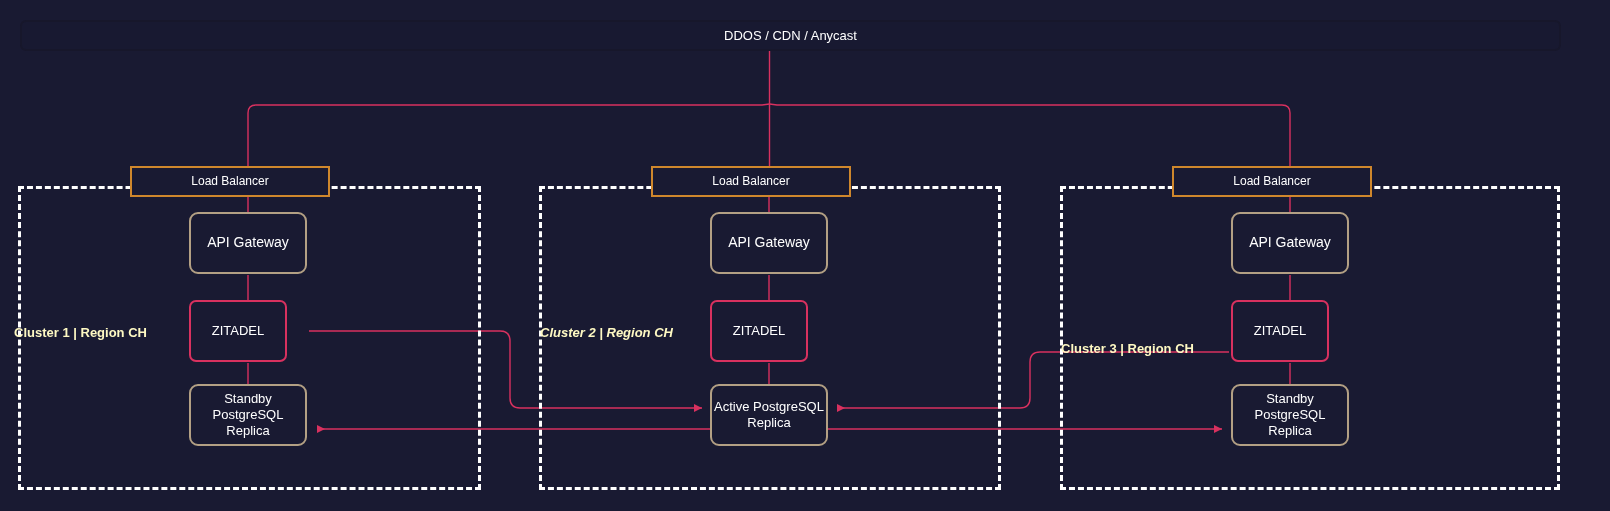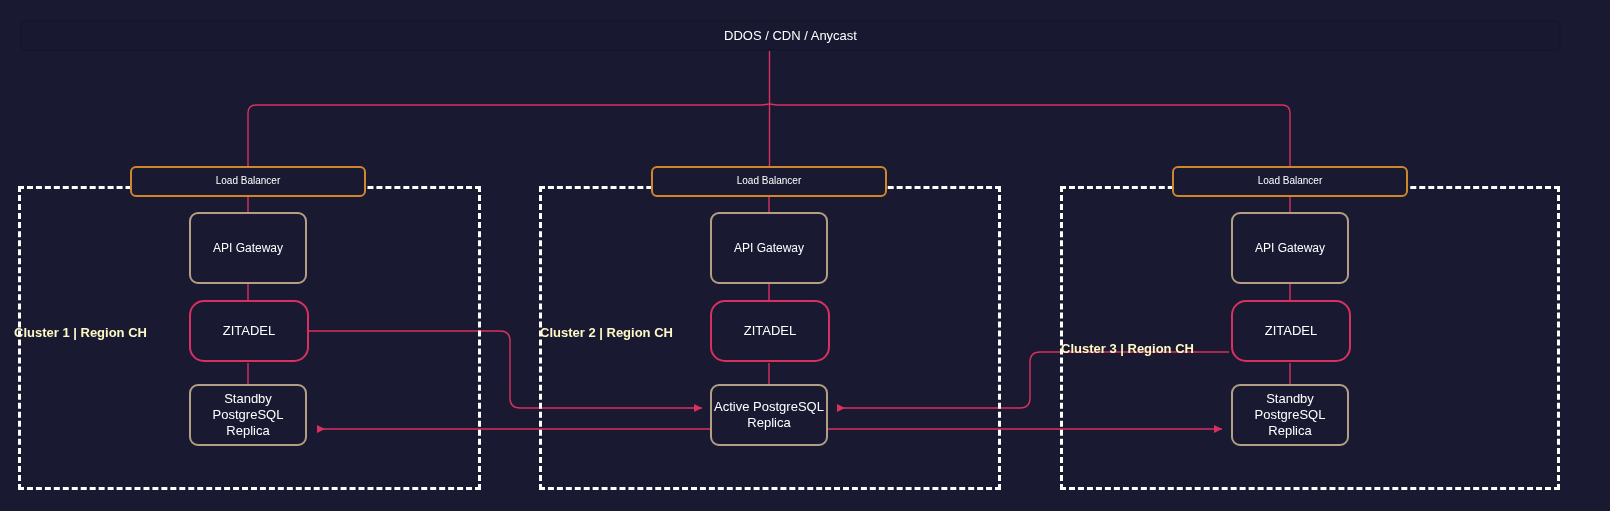--- a/index.html
+++ b/index.html
@@ -44,37 +44,37 @@
   .banner {
     left: 20px; top: 20px;
     width: 1541px; height: 31px;
     border: 2px solid #17172b;
     border-radius: 6px;
     font-size: 13px;
     background: #181931;
     text-align: center;
   }
   .lb {
-    width: 236px; height: 31px;
+    width: 200px; height: 31px;
     border: 2px solid #cf872c;
-    border-radius: 6px;
-    font-size: 10px;
+    border-radius: 0;
+    font-size: 12px;
     z-index: 5;
   }
   .apigw {
-    width: 118px; height: 72px;
+    width: 118px; height: 62px;
     border: 2px solid #b3a084;
     border-radius: 9px;
-    font-size: 12px;
+    font-size: 14px;
     z-index: 5;
   }
   .zitadel {
-    width: 120px; height: 62px;
+    width: 98px; height: 62px;
     border: 2px solid #d8315f;
-    border-radius: 15px;
+    border-radius: 7px;
     font-size: 13px;
     z-index: 5;
   }
   .pg {
     width: 118px; height: 62px;
     border: 2px solid #b3a084;
     border-radius: 9px;
     font-size: 13px;
     z-index: 5;
   }
@@ -137,21 +137,21 @@
 
       <path d="M828,429 L1222,429" marker-end="url(#arrowR)"></path>
     </g>
   </svg>
 
   <div class="cluster-box" style="left:18px; top:186px; width:463px; height:304px;"></div>
   <div class="cluster-box" style="left:539px; top:186px; width:462px; height:304px;"></div>
   <div class="cluster-box" style="left:1060px; top:186px; width:500px; height:304px;"></div>
 
   <div class="cluster-label" style="left:14px; top:325px;">Cluster 1 | Region CH</div>
-  <div class="cluster-label" style="left:540px; top:325px;">Cluster 2 | Region CH</div>
+  <div class="cluster-label" style="left:540px; top:325px;font-style:italic;">Cluster 2 | Region CH</div>
   <div class="cluster-label" style="left:1061px; top:325px;margin-top:16px;">Cluster 3 | Region CH</div>
 
   <div class="node banner">DDOS / CDN / Anycast</div>
 
   <div class="node lb" style="left:130px; top:166px;">Load Balancer</div>
   <div class="node apigw" style="left:189px; top:212px;">API Gateway</div>
   <div class="node zitadel" style="left:189px; top:300px;">ZITADEL</div>
   <div class="node pg" style="left:189px; top:384px;">Standby PostgreSQL
 Replica</div>
 

